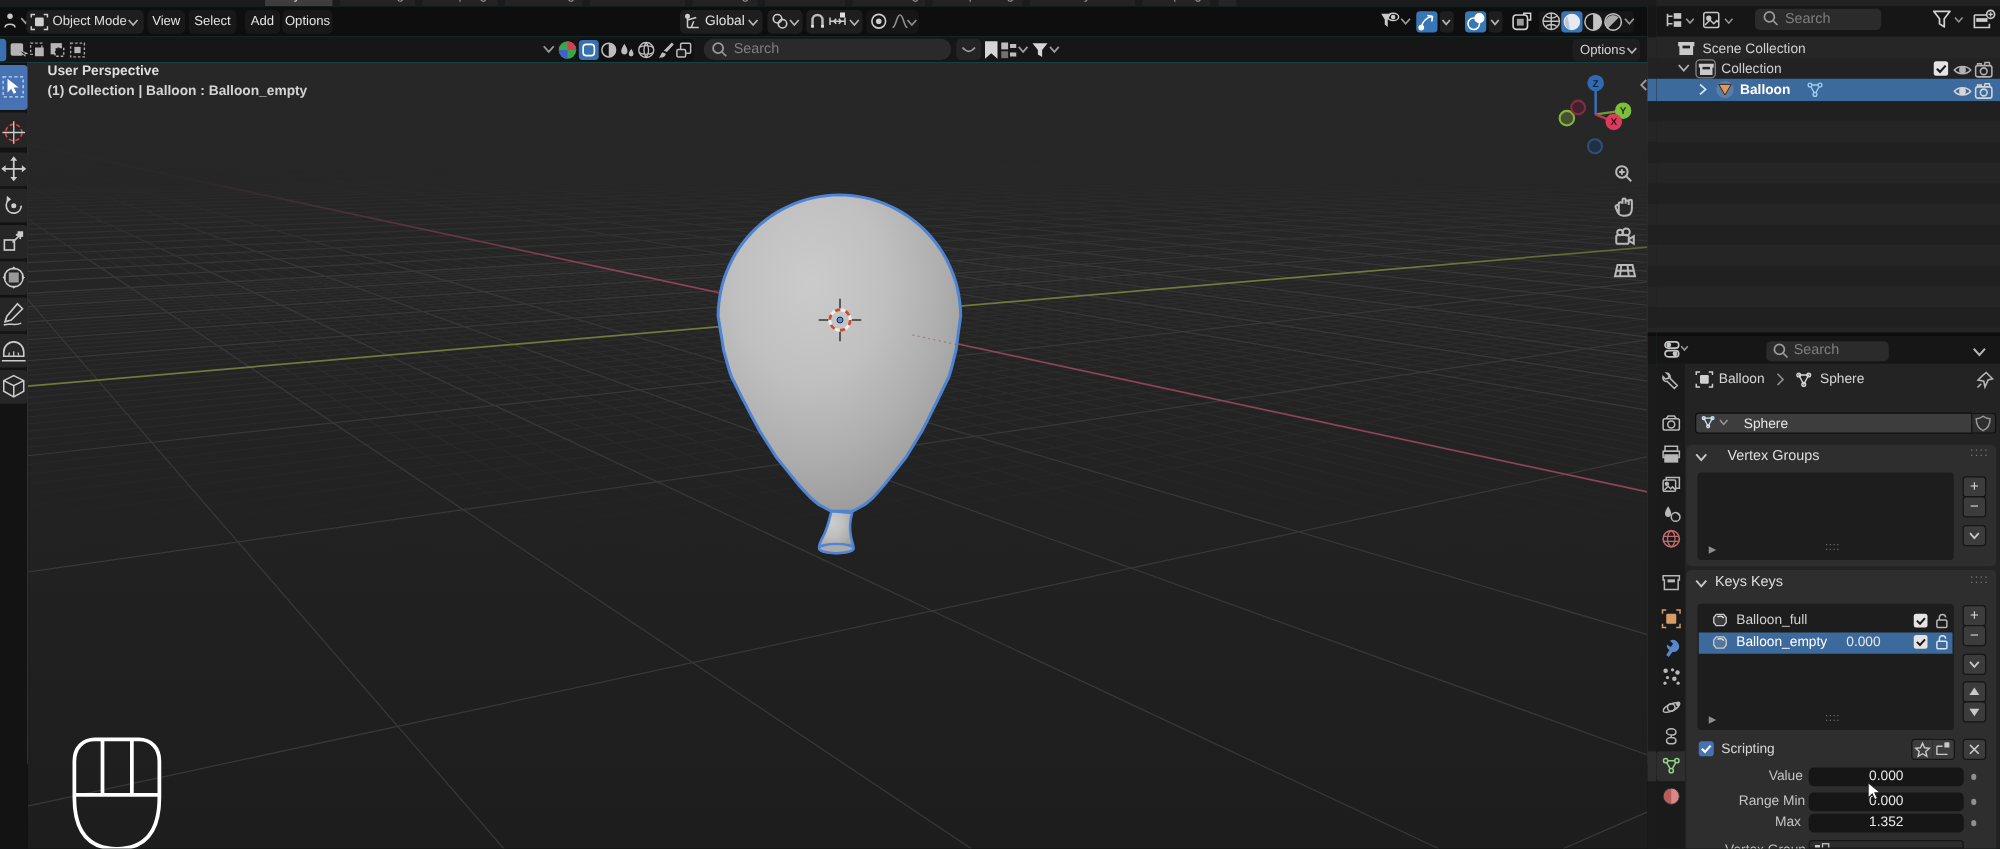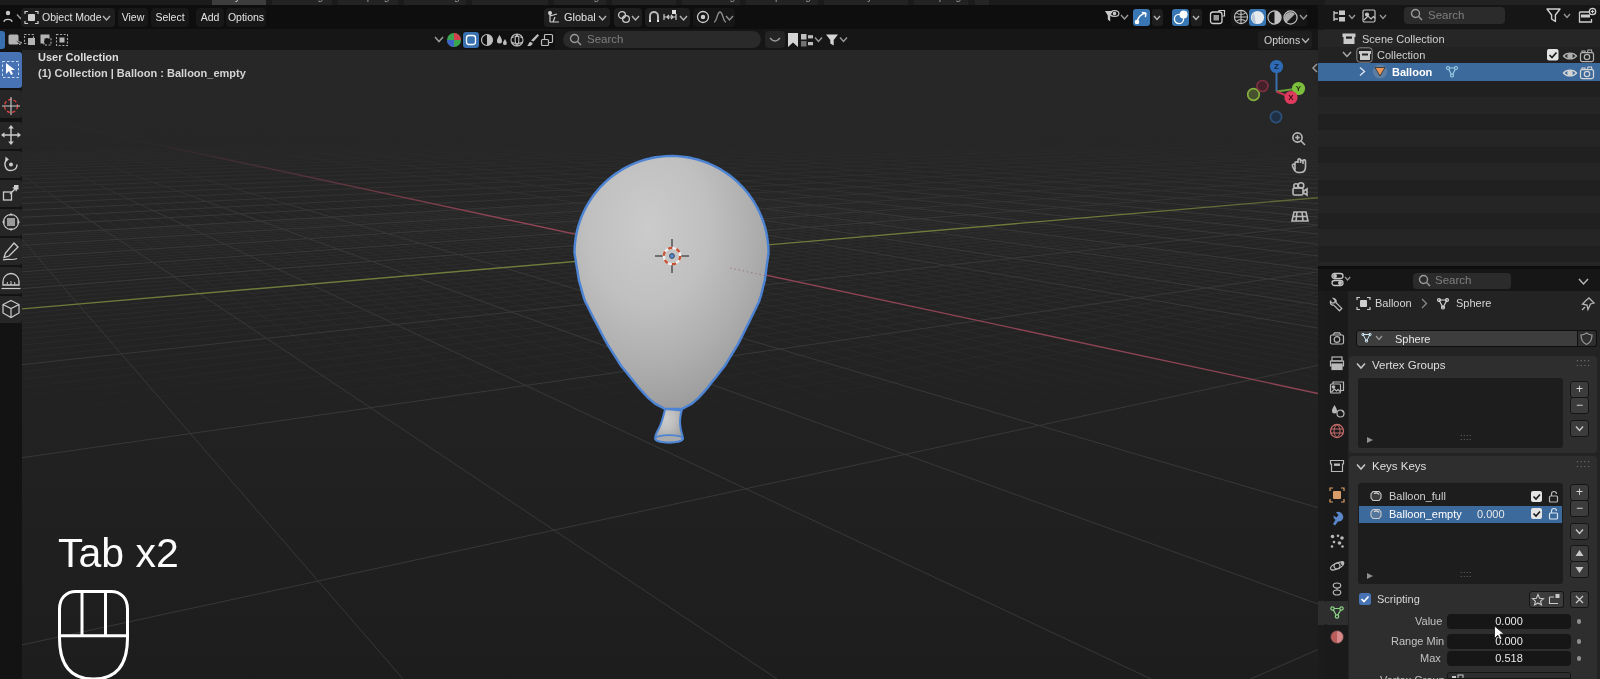--- a/index.html
+++ b/index.html
@@ -493,23 +493,22 @@
             <circle cx="-4" cy="-4" r="2.2"></circle>
             <circle cx="1" cy="-4.5" r="2.8"></circle>
           </g>
 <g transform="translate(1278,166)">
             <path d="M -6,-4 L 6,-4 L 8,5 L -8,5 Z"></path>
             <path d="M -3,-4 L -4,5 M 2,-4 L 3,5 M -6.8,0.5 L 6.8,0.5"></path>
           </g>
 </g>
 <path d="M 1295,14 l -4,4 l 4,4" stroke="#9a9a9a" stroke-width="1.5" fill="none"></path>
 </svg>
-<div class="tx" style="left:16px;top:1px;font-size:11px;font-weight:bold;color:#dedede">User Collection</div>
+<div class="tx" style="left:16px;top:1px;font-size:11px;font-weight:bold;color:#dedede">User Perspective</div>
 <div class="tx" style="left:16px;top:17px;font-size:11px;font-weight:bold;color:#d4d4d4">(1) Collection | Balloon : Balloon_empty</div>
-<div class="tx" style="left:36px;top:480px;font-size:41px;color:#fcfcfc">Tab x2</div>
 <svg width="78" height="95" style="position:absolute;left:33px;top:538px" fill="none" stroke="#fff" stroke-width="3">
 <path d="M 4.5,21 C 4.5,10.5 11,3.5 21,3.5 L 56,3.5 C 66,3.5 72.5,10.5 72.5,21 L 72.5,50 C 72.5,77 61.5,91 38.5,91 C 15.5,91 4.5,77 4.5,50 Z"></path>
 <line x1="27" y1="3.5" x2="27" y2="47.8"></line>
         <line x1="50.5" y1="3.5" x2="50.5" y2="47.8"></line>
 <line x1="4.5" y1="47.8" x2="72.5" y2="47.8"></line>
 </svg>
 </div>
 <div class="abs" style="left:1318px;top:0;width:7px;height:679px;background:#1a1a1a">
 <div class="abs" style="left:0;top:0;width:7px;height:5px;background:#1b1b1b"></div>
 <div class="abs" style="left:0;top:5px;width:7px;height:24px;background:#161616"></div>
@@ -722,21 +721,21 @@
 <span class="tx" style="left:38px;top:1.5px;font-size:11px;color:#e6e6e6">Sphere</span>
       </div>
 <div class="abs" style="left:253px;top:330px;width:19px;height:17px;background:#2e2e2e;border-radius:0 3px 3px 0;border:1px solid #0f0f0f;border-left:none">
 <svg width="17" height="15" fill="none" stroke="#9a9a9a" stroke-width="1.2">
           <path d="M 8.5,2 C 10.5,3.5 12.5,4 14,4 C 14,9 12,12 8.5,13.5 C 5,12 3,9 3,4 C 4.5,4 6.5,3.5 8.5,2 Z"></path>
         </svg></div>
 <div class="abs" style="left:24px;top:356px;width:248px;height:97px;background:#2e2e2e;border-radius:4px"></div>
 <svg width="12" height="12" style="position:absolute;left:30px;top:360px">
         <path d="M 2,3.5 l 4,4.5 l 4,-4.5" stroke="#c9c9c9" stroke-width="1.5" fill="none"></path>
       </svg>
-<span class="tx" style="left:47px;top:358.5px;font-size:11.5px;color:#dedede">Vertex Groups</span>
+<span class="tx" style="left:57px;top:358.5px;font-size:11.5px;color:#dedede">Vertex Groups</span>
 <span class="tx" style="left:251px;top:356.5px;font-size:10px;color:#7a7a7a;letter-spacing:1px">::::</span>
 <div class="abs" style="left:33px;top:378px;width:205px;height:70px;background:#1d1d1d;border-radius:3px"></div>
 <svg width="12" height="10" style="position:absolute;left:40px;top:435px">
         <path d="M 2,2 L 8,5 L 2,8 Z" fill="#8f8f8f"></path>
       </svg>
 <span class="tx" style="left:135px;top:432px;font-size:9px;color:#707070;letter-spacing:0.5px">::::</span>
 <div class="abs" style="left:245px;top:381px;width:19px;height:17px;background:#3c3c3c;border:1px solid #151515;border-radius:3px;color:#d8d8d8;text-align:center;font-size:12px;line-height:15px">+</div>
 <div class="abs" style="left:245px;top:397px;width:19px;height:17px;background:#3c3c3c;border:1px solid #151515;border-radius:3px;color:#d8d8d8;text-align:center;font-size:12px;line-height:15px">−</div>
 <div class="abs" style="left:245px;top:420px;width:19px;height:17px;background:#3c3c3c;border:1px solid #151515;border-radius:3px"><svg width="17" height="15">
           <path d="M 5,5.5 l 3.5,4 l 3.5,-4" stroke="#c9c9c9" stroke-width="1.4" fill="none"></path>
@@ -807,21 +806,21 @@
 <div class="abs" style="left:245px;top:591px;width:19px;height:17px;background:#3c3c3c;border:1px solid #151515;border-radius:3px"><svg width="17" height="15">
           <path d="M 5,4 l 7,7 M 12,4 l -7,7" stroke="#c9c9c9" stroke-width="1.4"></path>
         </svg></div>
 <span class="tx" style="left:90px;top:615.0px;font-size:11px;color:#c3c3c3">Value</span>
       <div class="abs" style="left:122px;top:613.5px;width:124px;height:15.5px;background:#161616;border-radius:4px;text-align:center;font-size:11px;color:#e8e8e8;line-height:15.5px">0.000</div>
       <div class="abs" style="left:251.5px;top:619.0px;width:4.5px;height:4.5px;background:#8f8f8f;border-radius:50%"></div>
 <span class="tx" style="left:66px;top:635.0px;font-size:11px;color:#c3c3c3">Range Min</span>
       <div class="abs" style="left:122px;top:633.5px;width:124px;height:15.5px;background:#161616;border-radius:4px;text-align:center;font-size:11px;color:#e8e8e8;line-height:15.5px">0.000</div>
       <div class="abs" style="left:251.5px;top:639.0px;width:4.5px;height:4.5px;background:#8f8f8f;border-radius:50%"></div>
 <span class="tx" style="left:95px;top:652.0px;font-size:11px;color:#c3c3c3">Max</span>
-      <div class="abs" style="left:122px;top:650.5px;width:124px;height:15.5px;background:#161616;border-radius:4px;text-align:center;font-size:11px;color:#e8e8e8;line-height:15.5px">0.518</div>
+      <div class="abs" style="left:122px;top:650.5px;width:124px;height:15.5px;background:#161616;border-radius:4px;text-align:center;font-size:11px;color:#e8e8e8;line-height:15.5px">1.352</div>
       <div class="abs" style="left:251.5px;top:656.0px;width:4.5px;height:4.5px;background:#8f8f8f;border-radius:50%"></div>
 <span class="tx" style="left:55px;top:673.5px;font-size:11px;color:#c3c3c3">Vertex Group</span>
 <div class="abs" style="left:122px;top:671.5px;width:124px;height:7.5px;background:#2d2d2d;border:1px solid #151515;border-radius:3px 3px 0 0;overflow:hidden">
         <svg width="20" height="8" style="position:absolute;left:2px;top:1px" fill="#c9c9c9">
           <rect x="2" y="2" width="4" height="4"></rect>
           <rect x="8" y="1" width="5" height="6" fill="none" stroke="#c9c9c9"></rect>
         </svg>
       </div>
 <div class="abs" style="left:0;top:601px;width:23px;height:24px;background:#2e2e2e;border-radius:3px 0 0 3px"></div>
 <svg width="23" height="388" style="position:absolute;left:0;top:291px">

